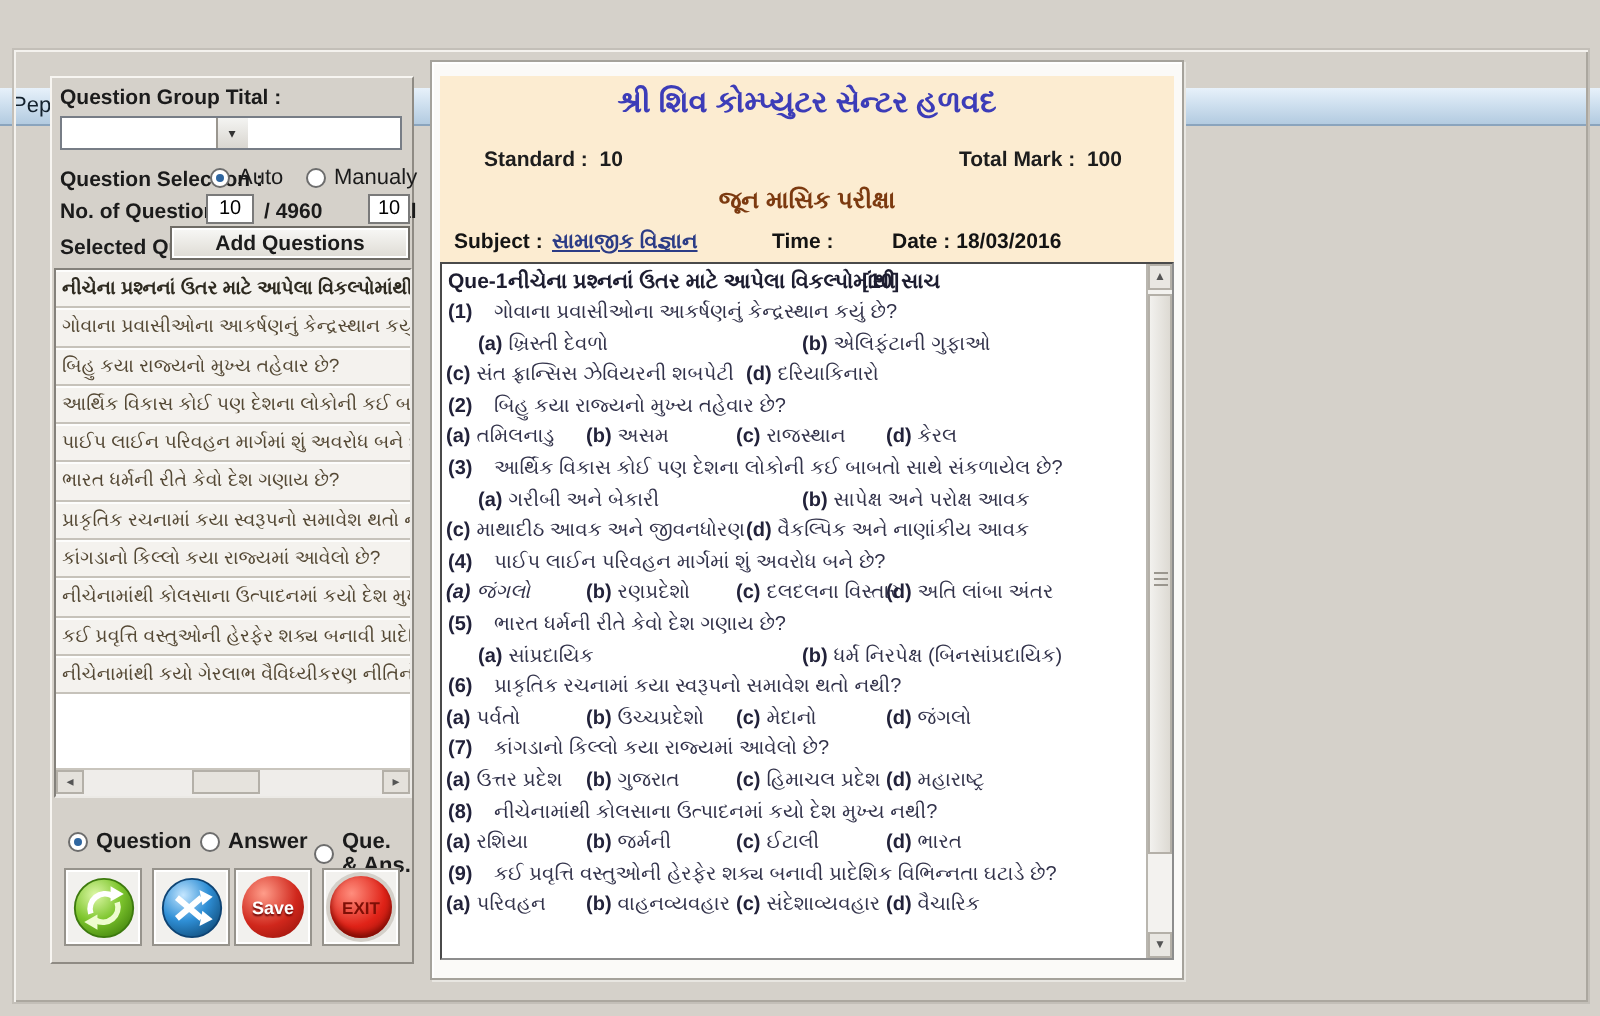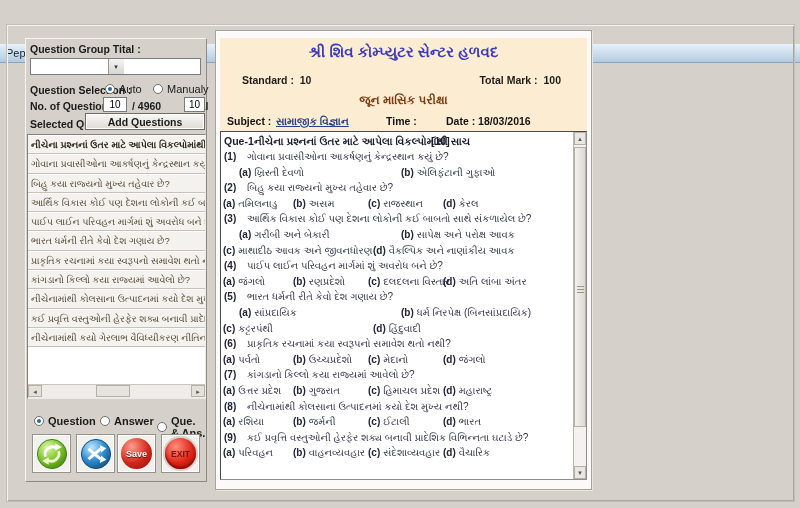--- a/index.html
+++ b/index.html
@@ -231,20 +231,24 @@
         <span class="qh-marks">[10]</span>
       </div>
     <div class="qline">
           <span class="qno">(1)</span>
           <span class="qtext">ગોવાના પ્રવાસીઓના આકર્ષણનું કેન્દ્રસ્થાન કયું છે?</span>
         </div>
         <div class="orow">
           <span class="opt" style="left: 18px;"><b class="olab">(a)</b><span class="otext">ખ્રિસ્તી દેવળો</span></span>
           <span class="opt" style="left: 180px;"><b class="olab">(b)</b><span class="otext">એલિફંટાની ગુફાઓ</span></span>
         </div>
+        <div class="orow">
+          <span class="opt" style="left: 2px;"><b class="olab">(c)</b><span class="otext">સંત ફ્રાન્સિસ ઝેવિયરની શબપેટી</span></span>
+          <span class="opt" style="left: 152px;"><b class="olab">(d)</b><span class="otext">દરિયાકિનારો</span></span>
+        </div>
         <div class="qline">
           <span class="qno">(2)</span>
           <span class="qtext">બિહુ કયા રાજ્યનો મુખ્ય તહેવાર છે?</span>
         </div>
         <div class="orow">
           <span class="opt" style="left: 2px;"><b class="olab">(a)</b><span class="otext">તમિલનાડુ</span></span>
           <span class="opt" style="left: 72px;"><b class="olab">(b)</b><span class="otext">અસમ</span></span>
           <span class="opt" style="left: 147px;"><b class="olab">(c)</b><span class="otext">રાજસ્થાન</span></span>
           <span class="opt" style="left: 222px;"><b class="olab">(d)</b><span class="otext">કેરલ</span></span>
         </div>
@@ -258,36 +262,32 @@
         </div>
         <div class="orow">
           <span class="opt" style="left: 2px;"><b class="olab">(c)</b><span class="otext">માથાદીઠ આવક અને જીવનધોરણ</span></span>
           <span class="opt" style="left: 152px;"><b class="olab">(d)</b><span class="otext">વૈકલ્પિક અને નાણાંકીય આવક</span></span>
         </div>
         <div class="qline">
           <span class="qno">(4)</span>
           <span class="qtext">પાઈપ લાઈન પરિવહન માર્ગમાં શું અવરોધ બને છે?</span>
         </div>
         <div class="orow">
-          <span class="opt" style="left: 2px;"><b class="olab">(a)</b><span class="otext">જંગલો</span></span>
+          <span class="opt" style="left: 2px; font-style: italic;"><b class="olab">(a)</b><span class="otext">જંગલો</span></span>
           <span class="opt" style="left: 72px;"><b class="olab">(b)</b><span class="otext">રણપ્રદેશો</span></span>
           <span class="opt" style="left: 147px;"><b class="olab">(c)</b><span class="otext">દલદલના વિસ્તાર</span></span>
           <span class="opt" style="left: 222px;"><b class="olab">(d)</b><span class="otext">અતિ લાંબા અંતર</span></span>
         </div>
         <div class="qline">
           <span class="qno">(5)</span>
           <span class="qtext">ભારત ધર્મની રીતે કેવો દેશ ગણાય છે?</span>
         </div>
         <div class="orow">
           <span class="opt" style="left: 18px;"><b class="olab">(a)</b><span class="otext">સાંપ્રદાયિક</span></span>
           <span class="opt" style="left: 180px;"><b class="olab">(b)</b><span class="otext">ધર્મ નિરપેક્ષ (બિનસાંપ્રદાયિક)</span></span>
-        </div>
-        <div class="orow">
-          <span class="opt" style="left: 2px;"><b class="olab">(c)</b><span class="otext">કટ્ટરપંથી</span></span>
-          <span class="opt" style="left: 152px;"><b class="olab">(d)</b><span class="otext">હિંદુવાદી</span></span>
         </div>
         <div class="qline">
           <span class="qno">(6)</span>
           <span class="qtext">પ્રાકૃતિક રચનામાં કયા સ્વરૂપનો સમાવેશ થતો નથી?</span>
         </div>
         <div class="orow">
           <span class="opt" style="left: 2px;"><b class="olab">(a)</b><span class="otext">પર્વતો</span></span>
           <span class="opt" style="left: 72px;"><b class="olab">(b)</b><span class="otext">ઉચ્ચપ્રદેશો</span></span>
           <span class="opt" style="left: 147px;"><b class="olab">(c)</b><span class="otext">મેદાનો</span></span>
           <span class="opt" style="left: 222px;"><b class="olab">(d)</b><span class="otext">જંગલો</span></span>

